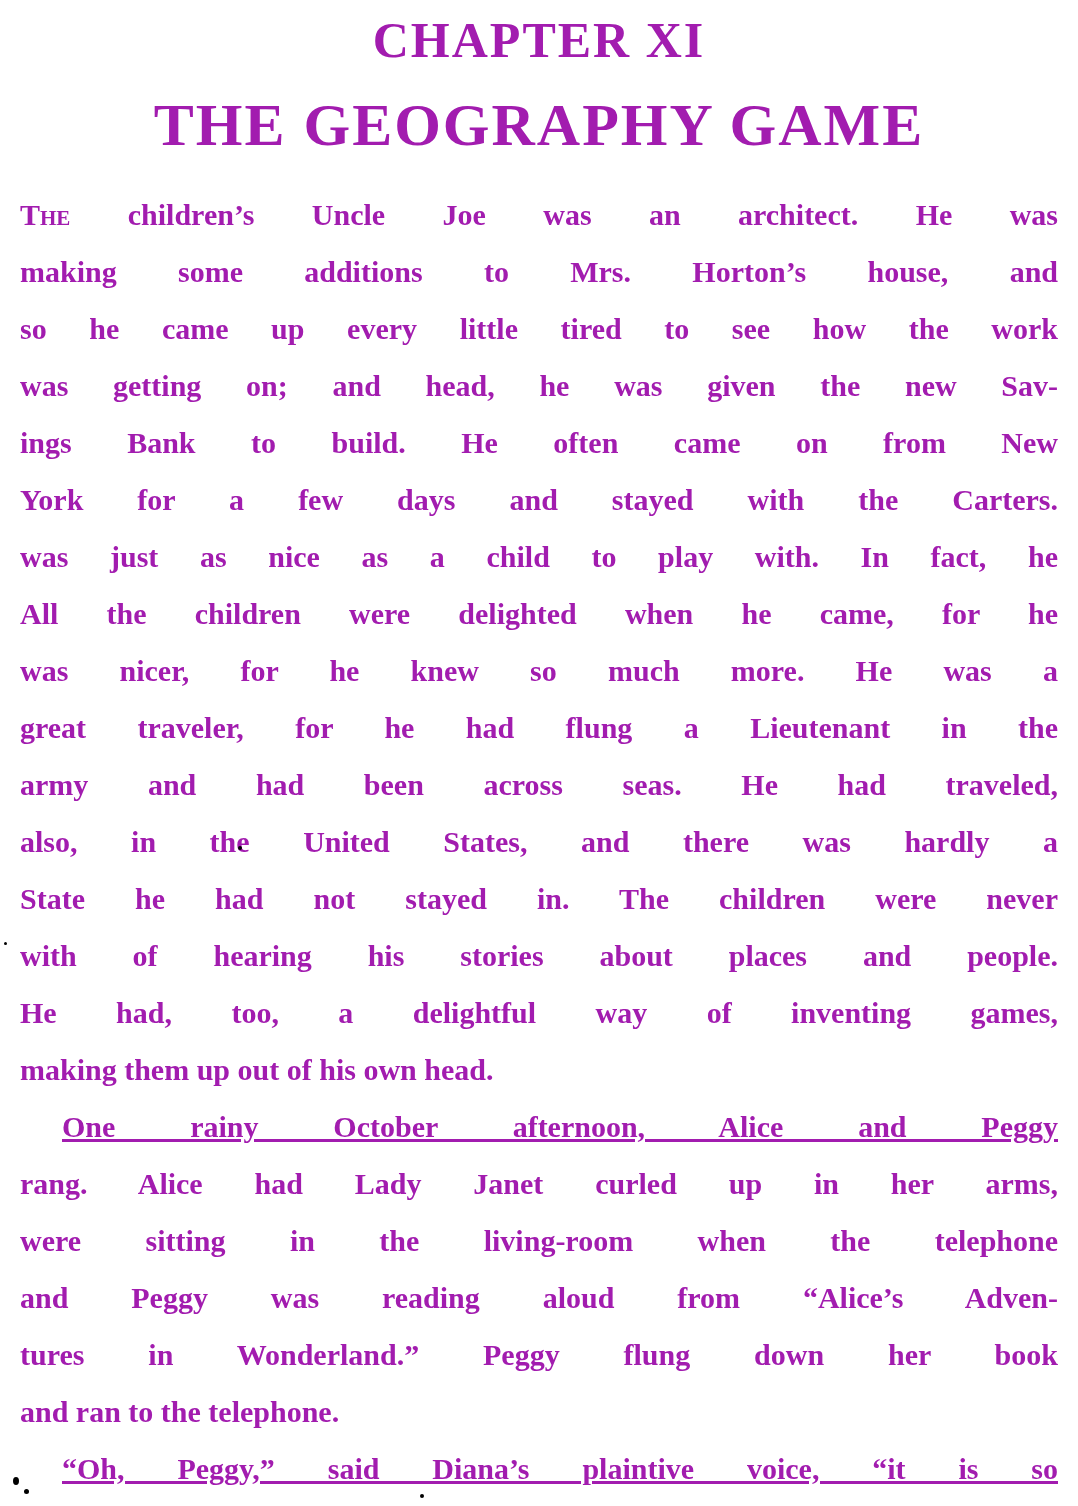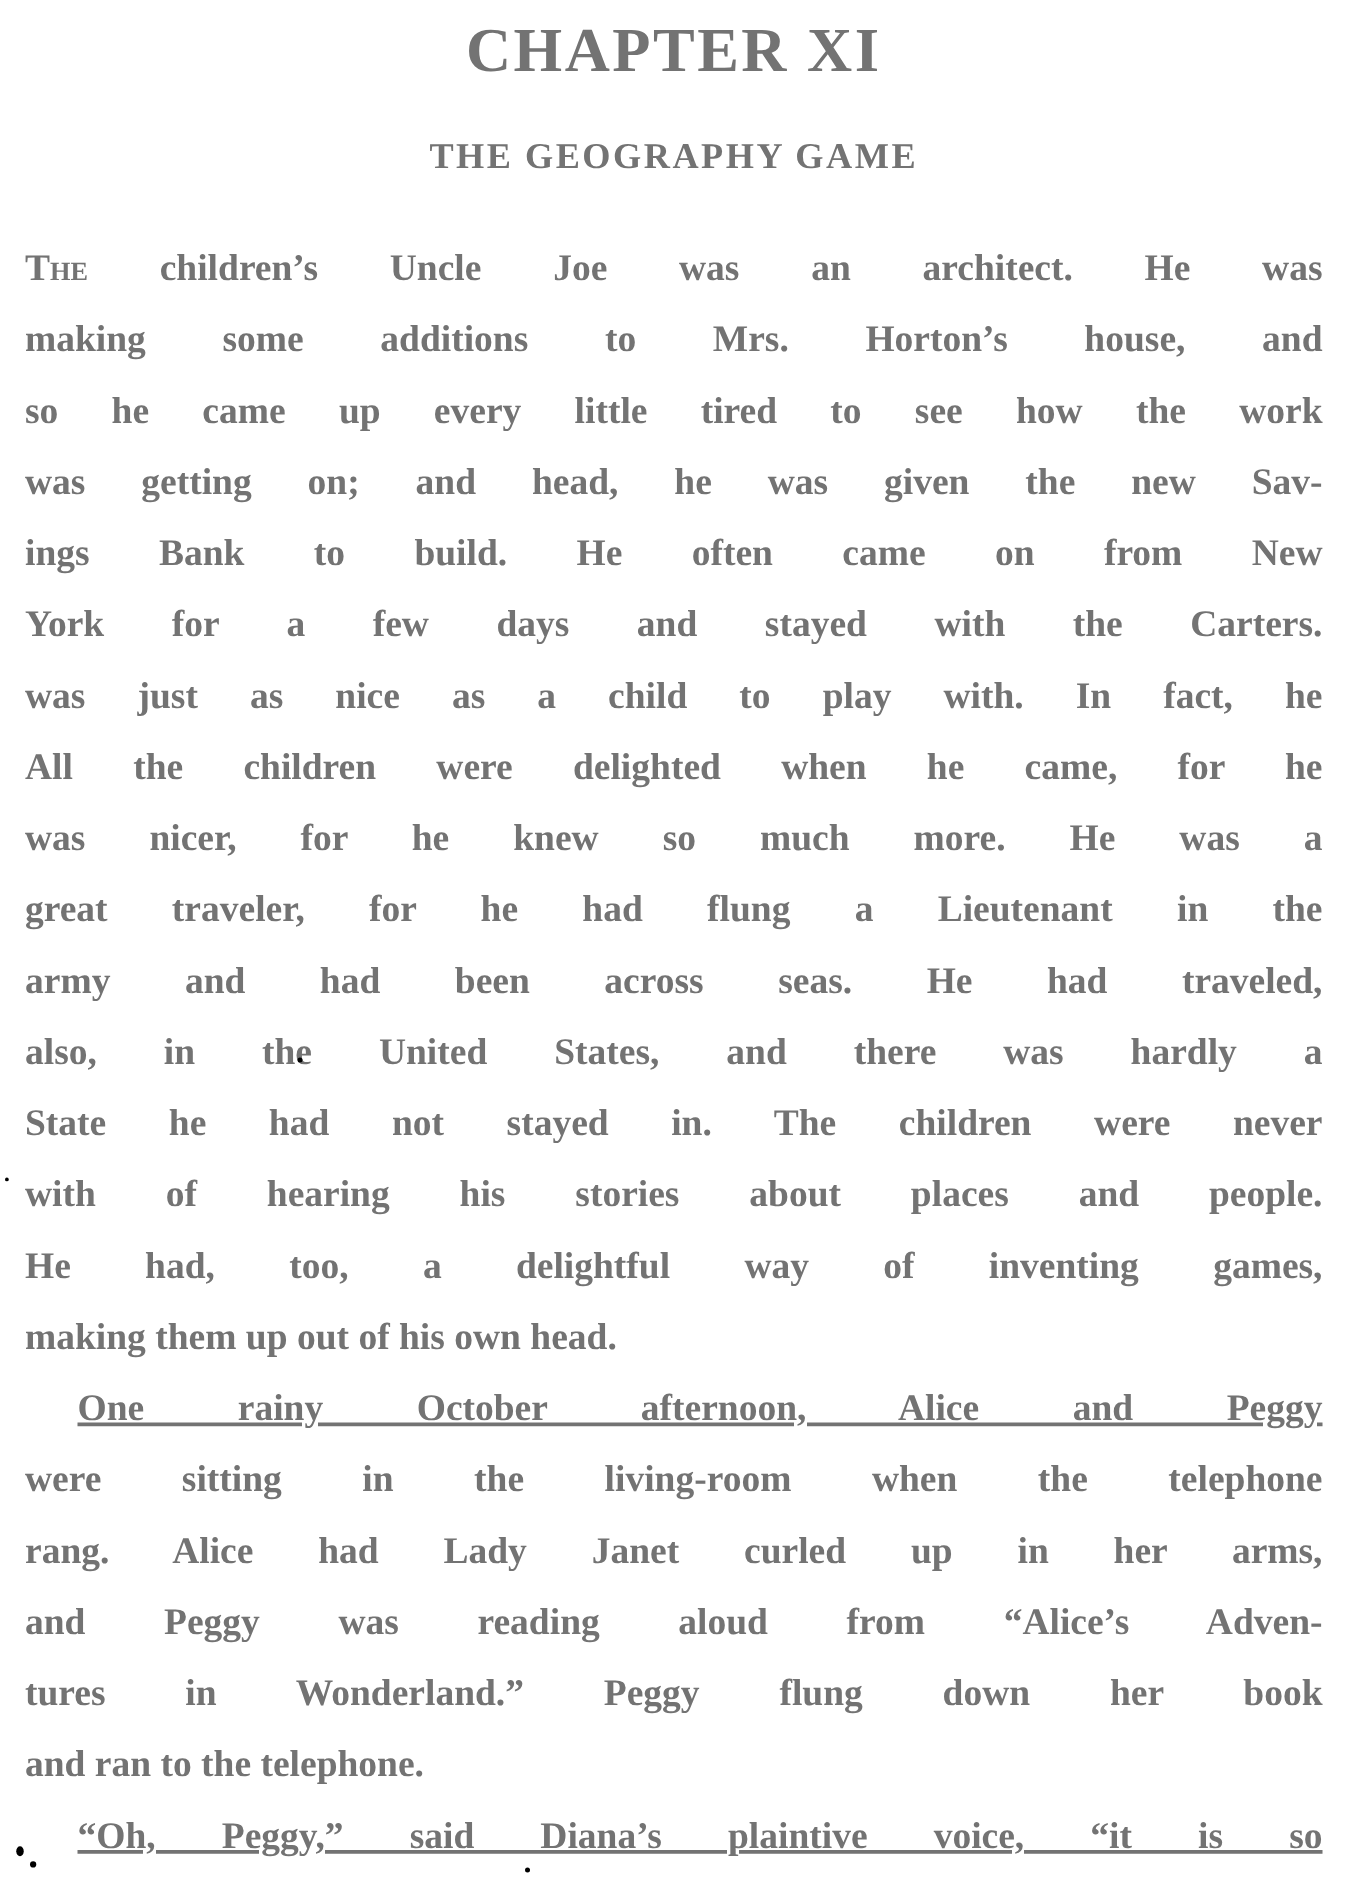--- a/index.html
+++ b/index.html
@@ -1,38 +1,38 @@
 <!DOCTYPE html>
 <html><head>
 <meta charset="utf-8">
 <style>
   html, body { margin: 0; padding: 0; background: #ffffff; }
   .page {
     position: relative;
     width: 1078px;
     height: 1506px;
     background: #ffffff;
-    color: #737373;
+    color: #a21caf;
     font-family: "Liberation Serif", "DejaVu Serif", serif;
     font-weight: bold;
     overflow: hidden;
   }
   .chapter-heading {
     margin: 0;
     padding-top: 14px;
     text-align: center;
     font-size: 50px;
     line-height: 52px;
     letter-spacing: 2px;
     font-weight: bold;
   }
   .section-title {
     margin: 36px 0 0 0;
     text-align: center;
-    font-size: 29px;
+    font-size: 60px;
     line-height: 46px;
     letter-spacing: 2px;
     font-weight: bold;
   }
   .body-text {
     margin-top: 38px;
     padding: 0 20px 0 20px;
   }
   .line {
     font-size: 30px;
@@ -84,22 +84,22 @@
       <div class="line">army and had been across seas. He had traveled,</div>
       <div class="line">also, in the United States, and there was hardly a</div>
       <div class="line">State he had not stayed in. The children were never</div>
       <div class="line">with of hearing his stories about places and people.</div>
       <div class="line">He had, too, a delightful way of inventing games,</div>
       <div class="line last">making them up out of his own head.</div>
     </div>
 
     <div>
       <div class="line indent">One rainy October afternoon, Alice and Peggy</div>
+      <div class="line">rang. Alice had Lady Janet curled up in her arms,</div>
       <div class="line">were sitting in the living-room when the telephone</div>
-      <div class="line">rang. Alice had Lady Janet curled up in her arms,</div>
       <div class="line">and Peggy was reading aloud from “Alice’s Adven-</div>
       <div class="line">tures in Wonderland.” Peggy flung down her book</div>
       <div class="line last">and ran to the telephone.</div>
     </div>
 
     <div>
       <div class="line indent">“Oh, Peggy,” said Diana’s plaintive voice, “it is so</div>
     </div>
 
   </div>

